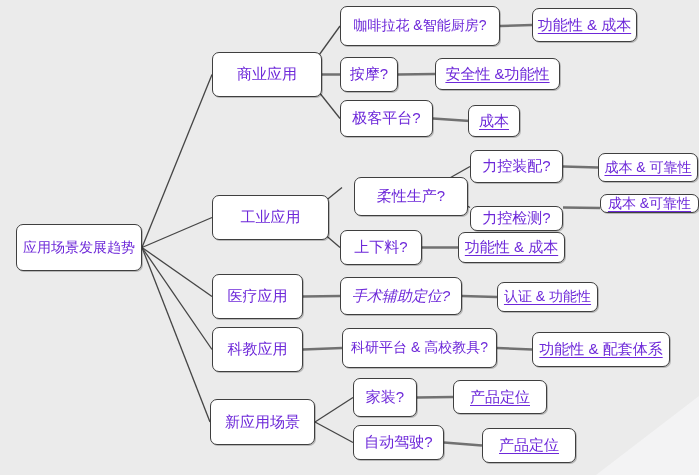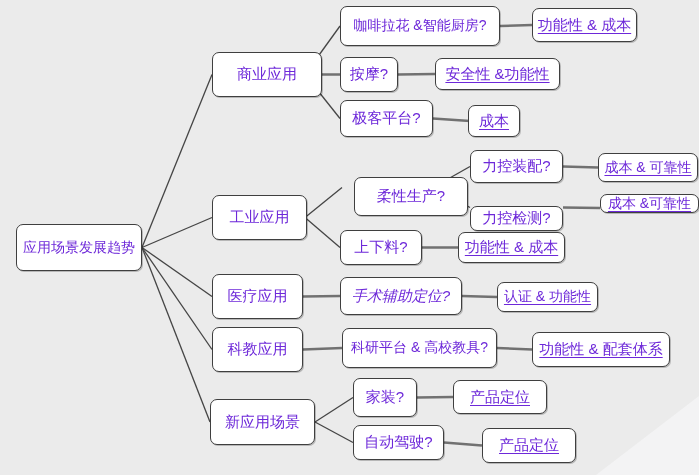--- a/index.html
+++ b/index.html
@@ -76,21 +76,21 @@
     </svg>
   <div id="node-layer">
       <div class="node" style="left: 16px; top: 224px; width: 126px; height: 47px; font-size: 14px;">应用场景发展趋势</div>
       <div class="node" style="left: 212px; top: 52px; width: 110px; height: 45px;">商业应用</div>
       <div class="node" style="left: 340px; top: 6px; width: 160px; height: 40px; font-size: 14px;">咖啡拉花 &amp;智能厨房?</div>
       <div class="node underline" style="left: 532px; top: 8px; width: 105px; height: 34px;">功能性 &amp; 成本</div>
       <div class="node" style="left: 340px; top: 57px; width: 58px; height: 35px;">按摩?</div>
       <div class="node underline" style="left: 435px; top: 58px; width: 125px; height: 32px;">安全性 &amp;功能性</div>
       <div class="node" style="left: 340px; top: 100px; width: 93px; height: 37px;">极客平台?</div>
       <div class="node underline" style="left: 468px; top: 105px; width: 52px; height: 32px;">成本</div>
-      <div class="node" style="left: 212px; top: 195px; width: 95px; height: 45px;">工业应用</div>
+      <div class="node" style="left: 212px; top: 195px; width: 117px; height: 45px;">工业应用</div>
       <div class="node" style="left: 342px; top: 177px; width: 114px; height: 39px; margin-left: 12px;">柔性生产?</div>
       <div class="node" style="left: 470px; top: 150px; width: 93px; height: 33px;">力控装配?</div>
       <div class="node underline" style="left: 598px; top: 153px; width: 100px; height: 29px; font-size: 14px;">成本 &amp; 可靠性</div>
       <div class="node" style="left: 470px; top: 206px; width: 93px; height: 25px;">力控检测?</div>
       <div class="node underline" style="left: 600px; top: 194px; width: 99px; height: 19px; font-size: 14px;">成本 &amp;可靠性</div>
       <div class="node" style="left: 340px; top: 230px; width: 82px; height: 35px;">上下料?</div>
       <div class="node underline" style="left: 458px; top: 232px; width: 107px; height: 31px;">功能性 &amp; 成本</div>
       <div class="node" style="left: 212px; top: 274px; width: 91px; height: 45px;">医疗应用</div>
       <div class="node" style="left: 340px; top: 277px; width: 122px; height: 38px; font-style: italic;">手术辅助定位?</div>
       <div class="node underline" style="left: 497px; top: 282px; width: 101px; height: 30px; font-size: 14px;">认证 &amp; 功能性</div>

